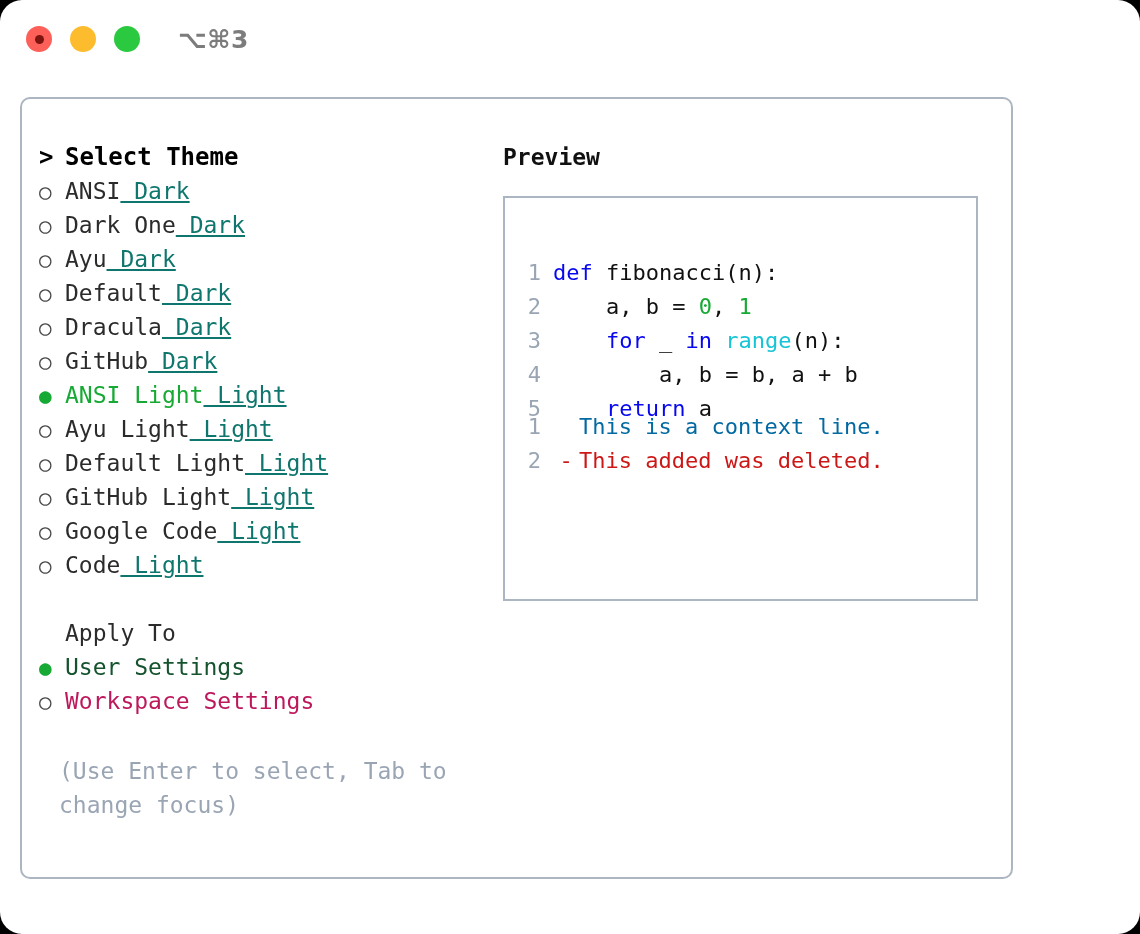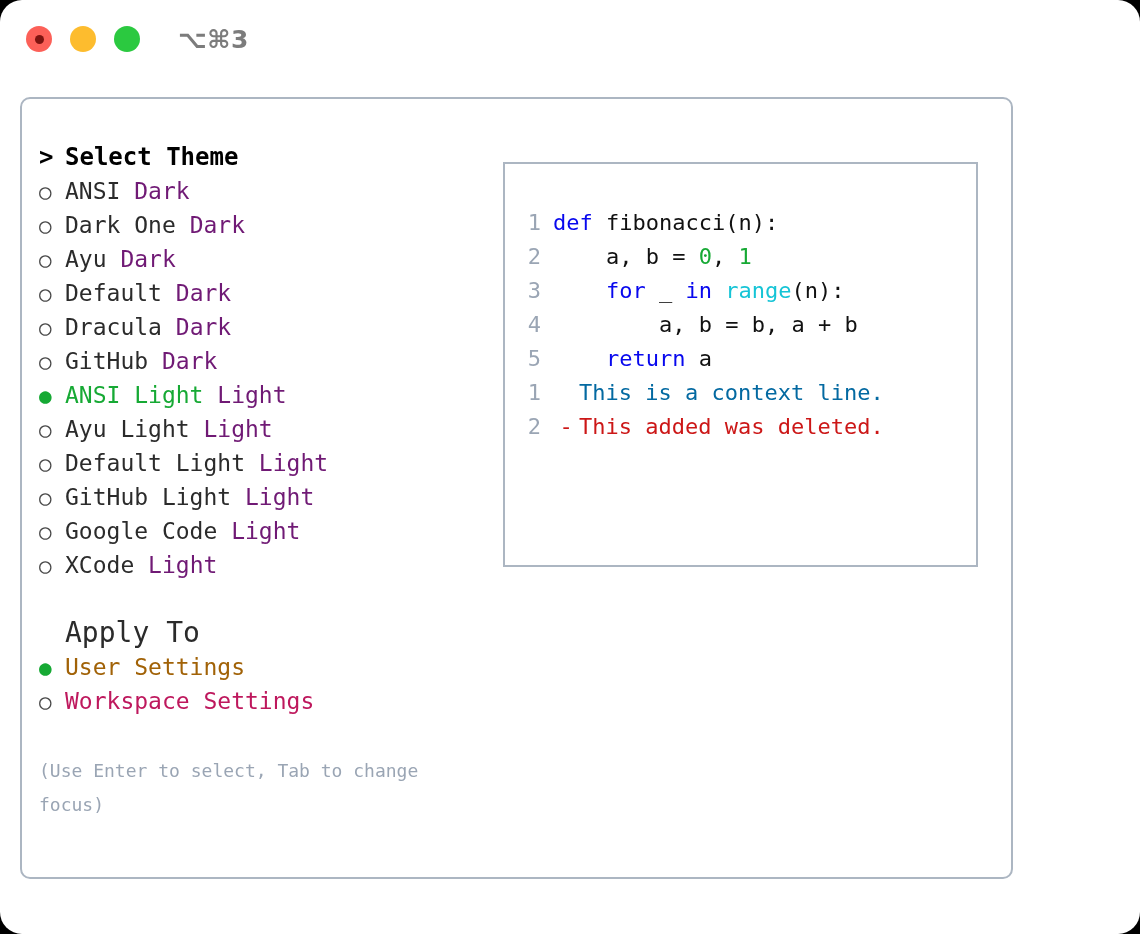--- a/index.html
+++ b/index.html
@@ -118,42 +118,43 @@
     display: inline-block;
     width: 26px;
     flex: 0 0 26px;
     font-size: 21px;
     color: #4a4a4a;
   }
   .bullet-on { color: #16a934; }
 
   .theme-name { color: #2b2b2b; }
   .theme-name.sel { color: #16a934; }
-  .theme-kind { color: #701a75; }
+  .theme-kind { color: #0f766e; text-decoration: underline; }
 
   .spacer-row { height: 34px; }
 
   .section-label {
     color: #2b2b2b;
-    font-size: 28px;
+    font-size: 23px;
     line-height: 34px;
     padding-left: 26px;
     white-space: pre;
   }
 
   .apply-name { color: #be185d; }
-  .apply-name.sel { color: #a16207; }
+  .apply-name.sel { color: #14532d; }
 
   .hint {
     margin-top: 36px;
     color: #9aa5b4;
-    font-size: 18px;
+    font-size: 23px;
     line-height: 34px;
     width: 415px;
     white-space: pre-wrap;
+    margin-left: 20px;
   }
 
   
   .right-col {
     position: absolute;
     left: 481px;
     top: 41px;
     width: 495px;
   }
   .preview-title {
@@ -167,21 +168,21 @@
     width: 475px;
     height: 405px;
     border: 2px solid #acb6c2;
     box-sizing: border-box;
     background: #ffffff;
     position: relative;
   }
   .code-area {
     position: absolute;
     left: 10px;
-    top: 42px;
+    top: 58px;
     right: 6px;
   }
   .code-line {
     font-size: 22px;
     line-height: 34px;
     white-space: pre;
   }
   .lineno {
     display: inline-block;
     width: 26px;
@@ -238,36 +239,37 @@
             <div class="row"><span class="bullet">○</span><span class="theme-name">Dark One</span><span class="theme-kind"> Dark</span></div>
             <div class="row"><span class="bullet">○</span><span class="theme-name">Ayu</span><span class="theme-kind"> Dark</span></div>
             <div class="row"><span class="bullet">○</span><span class="theme-name">Default</span><span class="theme-kind"> Dark</span></div>
             <div class="row"><span class="bullet">○</span><span class="theme-name">Dracula</span><span class="theme-kind"> Dark</span></div>
             <div class="row"><span class="bullet">○</span><span class="theme-name">GitHub</span><span class="theme-kind"> Dark</span></div>
             <div class="row"><span class="bullet bullet-on">●</span><span class="theme-name sel">ANSI Light</span><span class="theme-kind"> Light</span></div>
             <div class="row"><span class="bullet">○</span><span class="theme-name">Ayu Light</span><span class="theme-kind"> Light</span></div>
             <div class="row"><span class="bullet">○</span><span class="theme-name">Default Light</span><span class="theme-kind"> Light</span></div>
             <div class="row"><span class="bullet">○</span><span class="theme-name">GitHub Light</span><span class="theme-kind"> Light</span></div>
             <div class="row"><span class="bullet">○</span><span class="theme-name">Google Code</span><span class="theme-kind"> Light</span></div>
-            <div class="row"><span class="bullet">○</span><span class="theme-name">XCode</span><span class="theme-kind"> Light</span></div>
+            <div class="row"><span class="bullet">○</span><span class="theme-name">Code</span><span class="theme-kind"> Light</span></div>
           </div>
 
         <div class="spacer-row"></div>
 
         <div class="section-label">Apply To</div>
 
         <div id="apply-list">
             <div class="row"><span class="bullet bullet-on">●</span><span class="apply-name sel">User Settings</span></div>
             <div class="row"><span class="bullet">○</span><span class="apply-name">Workspace Settings</span></div>
           </div>
 
         <div class="hint">(Use Enter to select, Tab to change focus)</div>
       </div>
 
       <div class="right-col">
+        <div class="preview-title">Preview</div>
         <div class="preview-box">
           <div class="code-area" id="code-area">
               <div class="code-line"><span class="lineno">1</span><span class="tok-kw">def </span><span class="tok-txt">fibonacci(n):</span></div>
               <div class="code-line"><span class="lineno">2</span><span class="tok-txt">    a, b = </span><span class="tok-num">0</span><span class="tok-txt">, </span><span class="tok-num">1</span></div>
               <div class="code-line"><span class="lineno">3</span><span class="tok-txt">    </span><span class="tok-kw">for</span><span class="tok-txt"> _ </span><span class="tok-kw">in</span><span class="tok-txt"> </span><span class="tok-fn">range</span><span class="tok-txt">(n):</span></div>
               <div class="code-line"><span class="lineno">4</span><span class="tok-txt">        a, b = b, a + b</span></div>
               <div class="code-line"><span class="lineno">5</span><span class="tok-txt">    </span><span class="tok-kw">return</span><span class="tok-txt"> a</span></div>
             </div>
           <div class="diff-area" id="diff-area">
               <div class="code-line"><span class="lineno">1</span><span class="diff-sign diff-ctx"> </span><span class="diff-ctx">This is a context line.</span></div>

